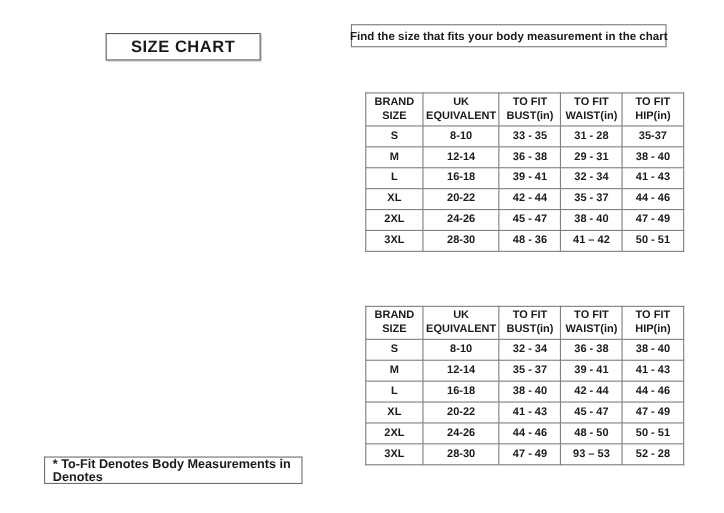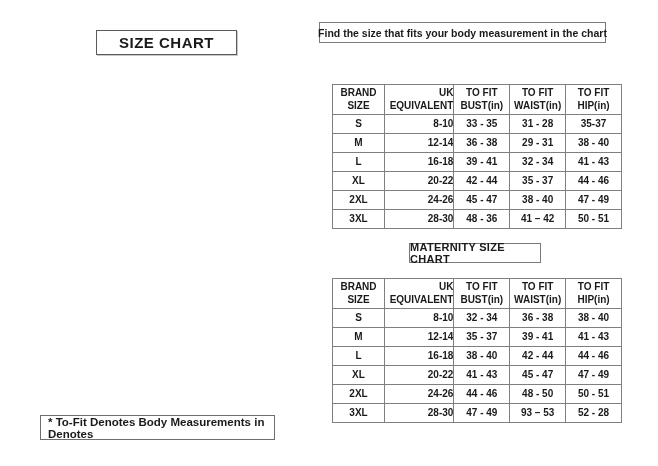--- a/index.html
+++ b/index.html
@@ -93,21 +93,21 @@
     padding: 2px 0;
     white-space: pre-line;
   }
   .size-table td {
     font-size: 10px;
     height: 18px;
     line-height: 18px;
     white-space: nowrap;
   }
   .size-table th:nth-child(1), .size-table td:nth-child(1) { width: 18%; }
-  .size-table th:nth-child(2), .size-table td:nth-child(2) { width: 24%; text-align: right; }
+  .size-table th:nth-child(2), .size-table td:nth-child(2) { width: 24%; }
   .size-table th:nth-child(3), .size-table td:nth-child(3) { width: 19.33%; }
   .size-table th:nth-child(4), .size-table td:nth-child(4) { width: 19.33%; }
   .size-table th:nth-child(5), .size-table td:nth-child(5) { width: 19.34%; }
 </style>
 </head>
 <body>
 
 <div class="page">
 
   <div class="size-chart-titlebox">SIZE CHART</div>
@@ -172,21 +172,20 @@
         <tr>
           <td>3XL</td>
           <td>28-30</td>
           <td>48 - 36</td>
           <td>41 – 42</td>
           <td>50 - 51</td>
         </tr>
       </tbody>
     </table>
 
-  <div class="chart-titlebox" id="maternity-titlebox">MATERNITY SIZE CHART</div>
 
   <table class="size-table" id="maternity-table">
       <thead>
         <tr>
           <th>BRAND
 SIZE</th>
           <th>UK
 EQUIVALENT</th>
           <th>TO FIT
 BUST(in)</th>

